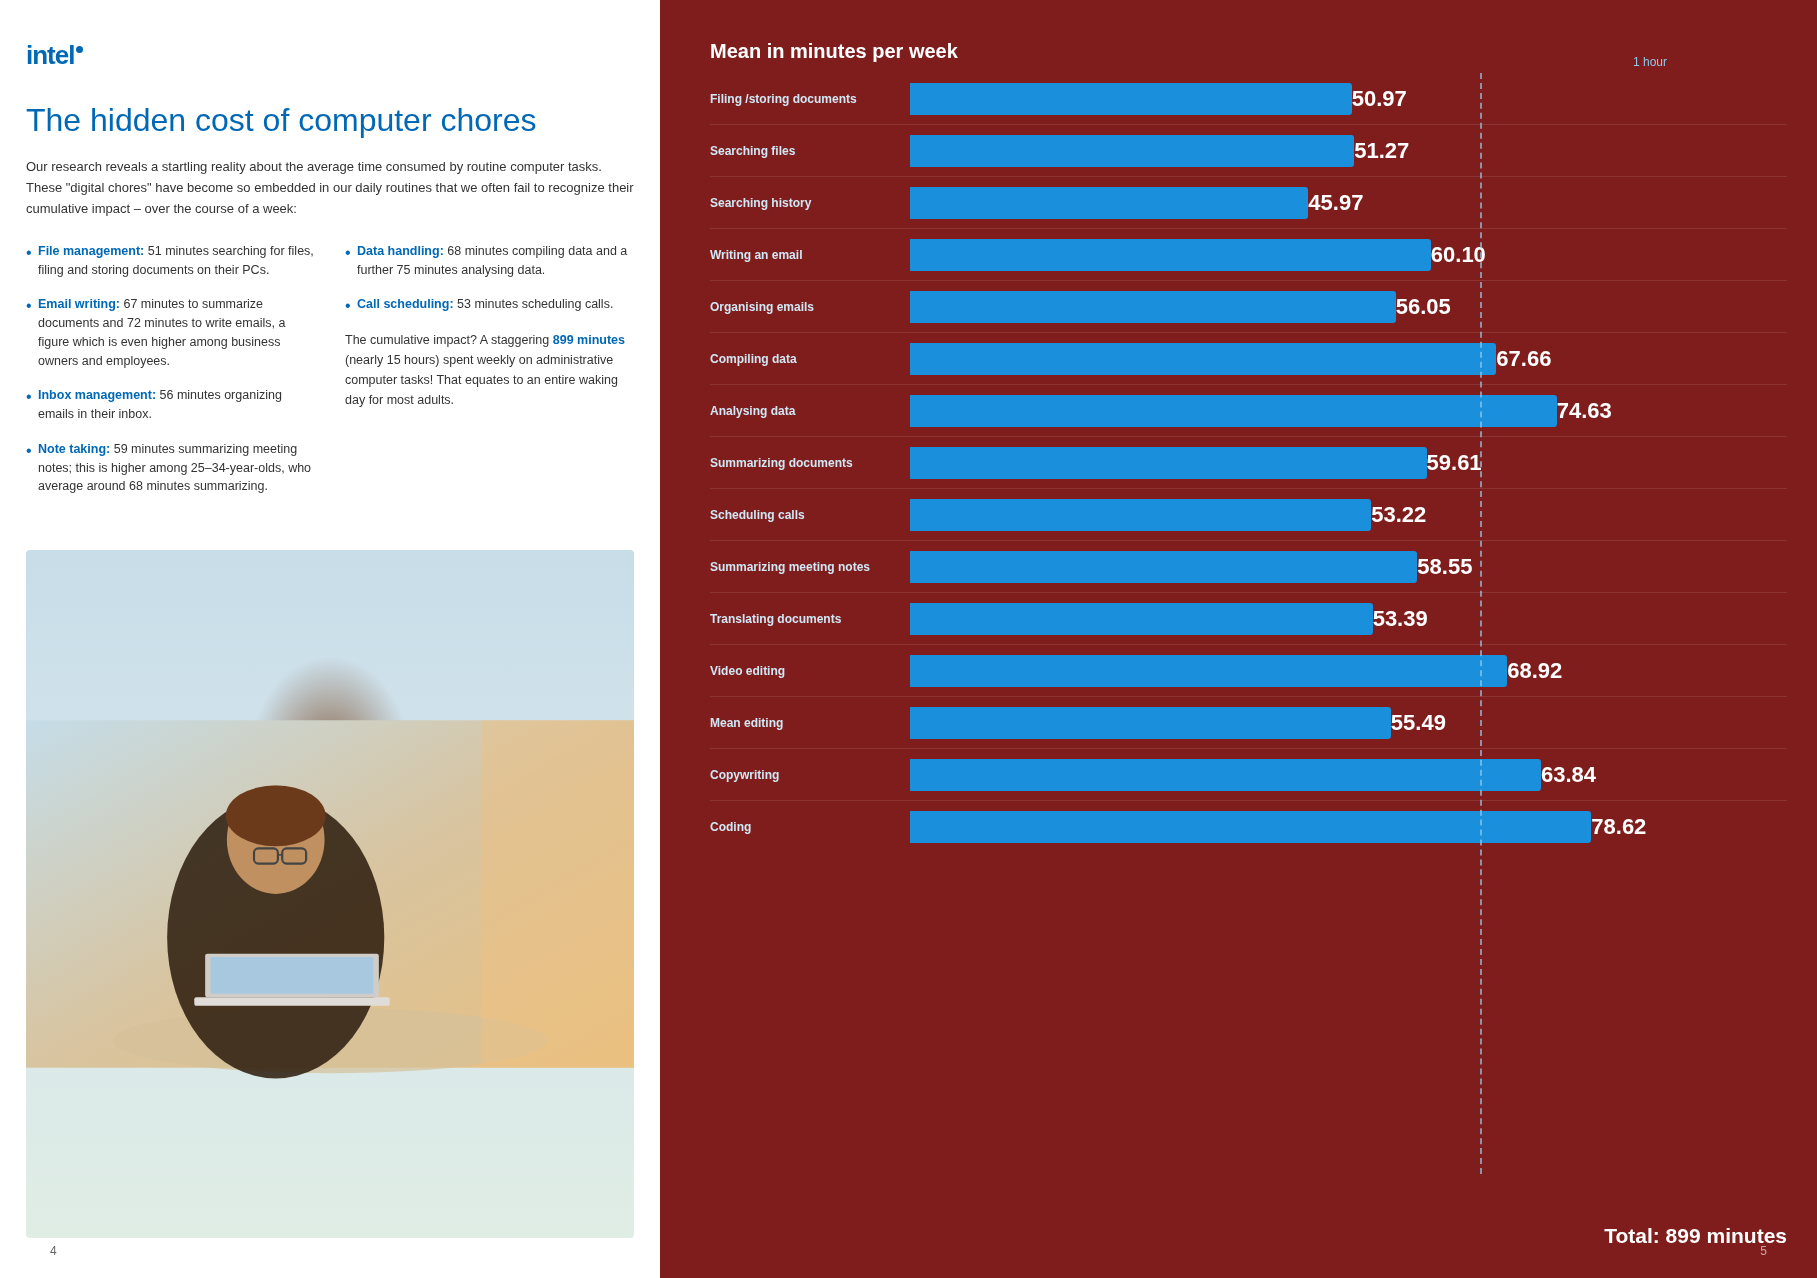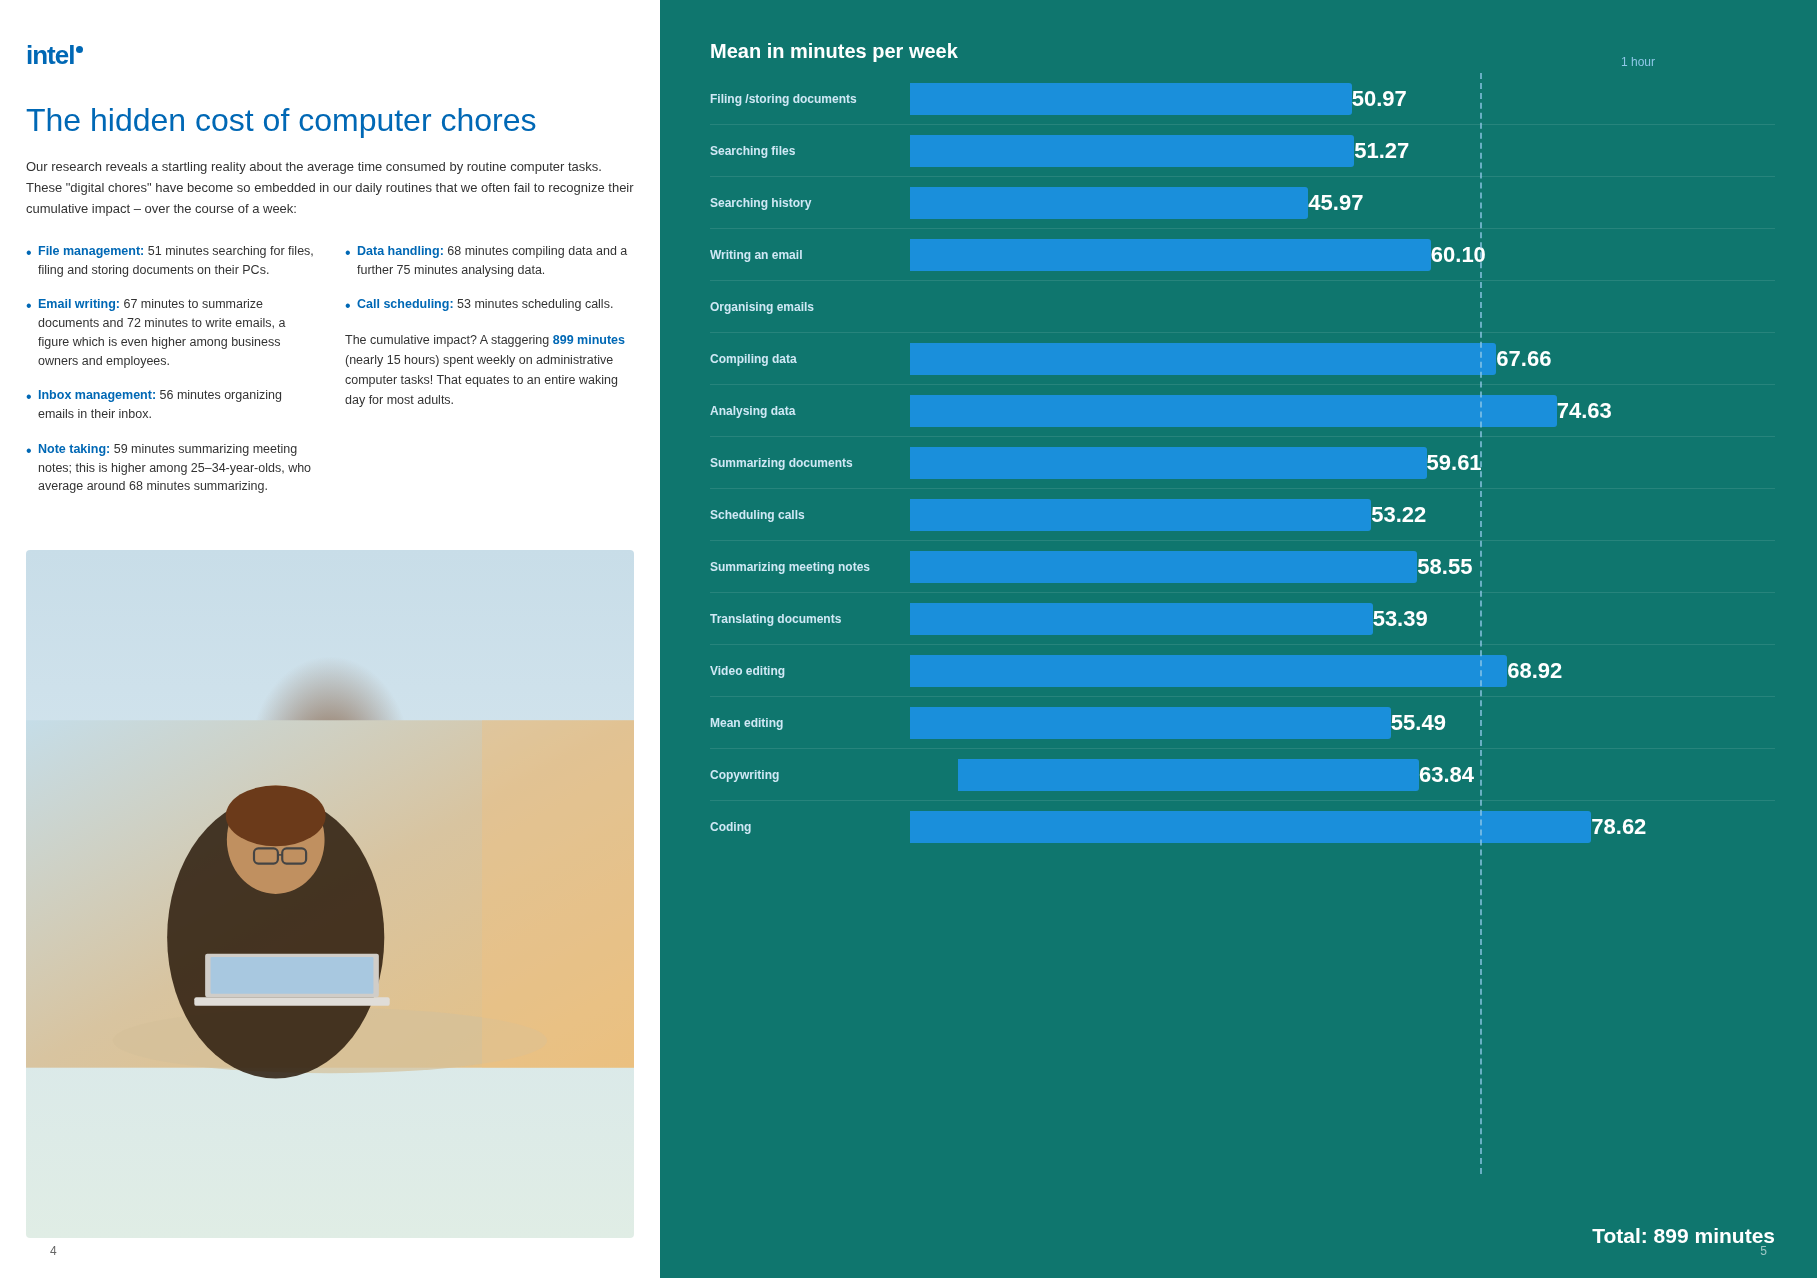--- a/index.html
+++ b/index.html
@@ -117,22 +117,22 @@
       position: absolute;
       bottom: 20px;
       left: 50px;
       font-size: 12px;
       color: #666;
     }
 
     
     .right-panel {
       flex: 1;
-      background: #0f766e;
-      padding: 40px 42px 30px 50px;
+      background: #7f1d1d;
+      padding: 40px 30px 30px 50px;
       position: relative;
       display: flex;
       flex-direction: column;
     }
 
     .chart-header {
       display: flex;
       align-items: flex-start;
       margin-bottom: 10px;
       position: relative;
@@ -339,20 +339,25 @@
       <div class="chart-row">
         <span class="row-label">Writing an email</span>
         <div class="bar-container">
           <div class="bar" style="width: 520.867px;">
             <span class="bar-value">60.10</span>
           </div>
         </div>
       </div>
       <div class="chart-row">
         <span class="row-label">Organising emails</span>
+        <div class="bar-container">
+          <div class="bar" style="width: 485.767px;">
+            <span class="bar-value">56.05</span>
+          </div>
+        </div>
       </div>
       <div class="chart-row">
         <span class="row-label">Compiling data</span>
         <div class="bar-container">
           <div class="bar" style="width: 586.387px;">
             <span class="bar-value">67.66</span>
           </div>
         </div>
       </div>
       <div class="chart-row">
@@ -407,21 +412,21 @@
         <span class="row-label">Mean editing</span>
         <div class="bar-container">
           <div class="bar" style="width: 480.913px;">
             <span class="bar-value">55.49</span>
           </div>
         </div>
       </div>
       <div class="chart-row">
         <span class="row-label">Copywriting</span>
         <div class="bar-container">
-          <div class="bar" style="width: 461px; margin-left: 48px;">
+          <div class="bar" style="width: 631px;">
             <span class="bar-value">63.84</span>
           </div>
         </div>
       </div>
       <div class="chart-row">
         <span class="row-label">Coding</span>
         <div class="bar-container">
           <div class="bar" style="width: 681.373px;">
             <span class="bar-value">78.62</span>
           </div>

